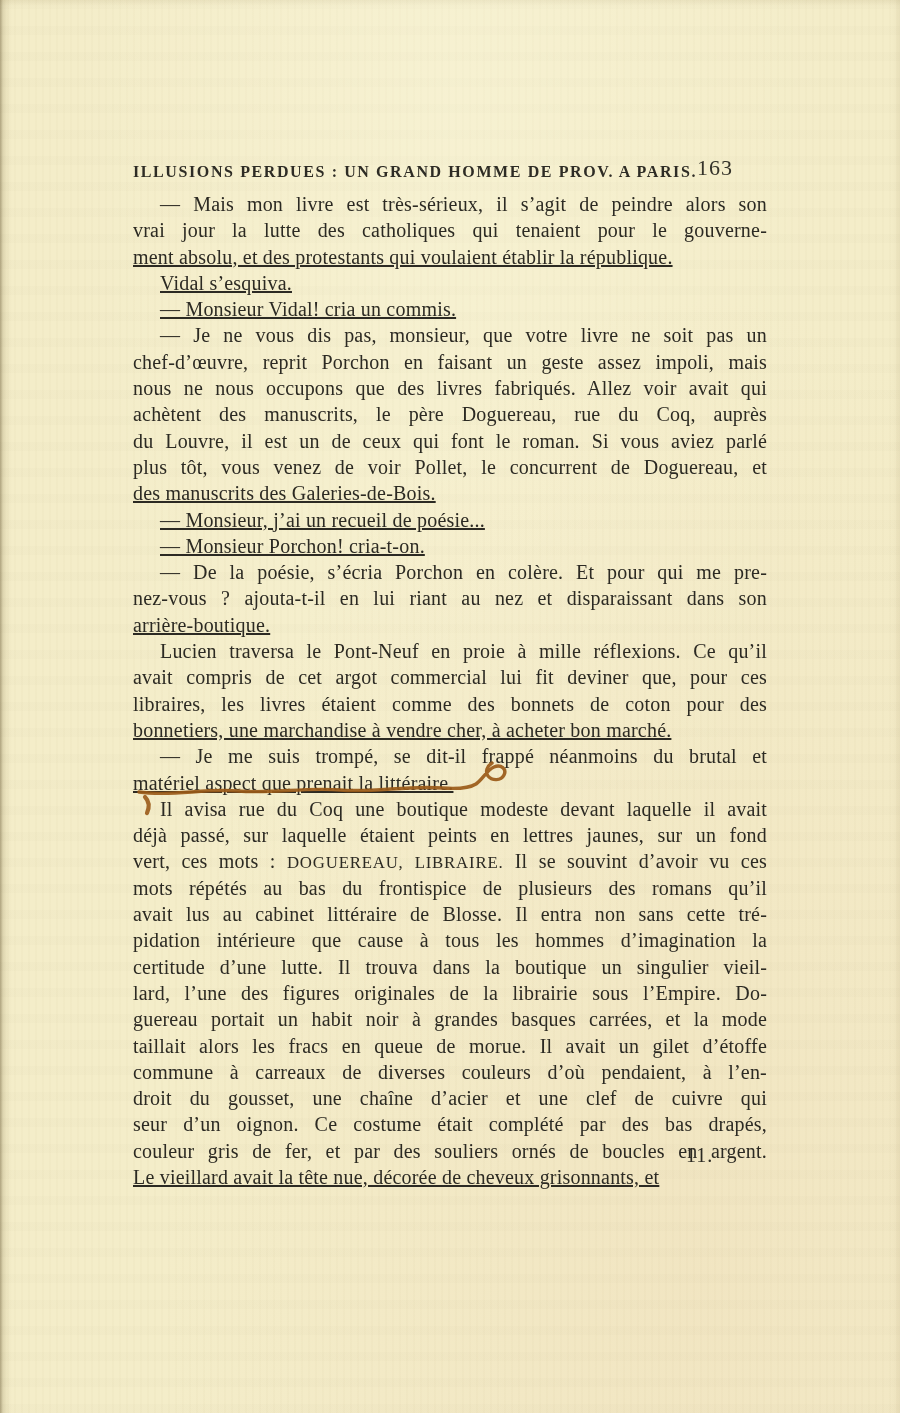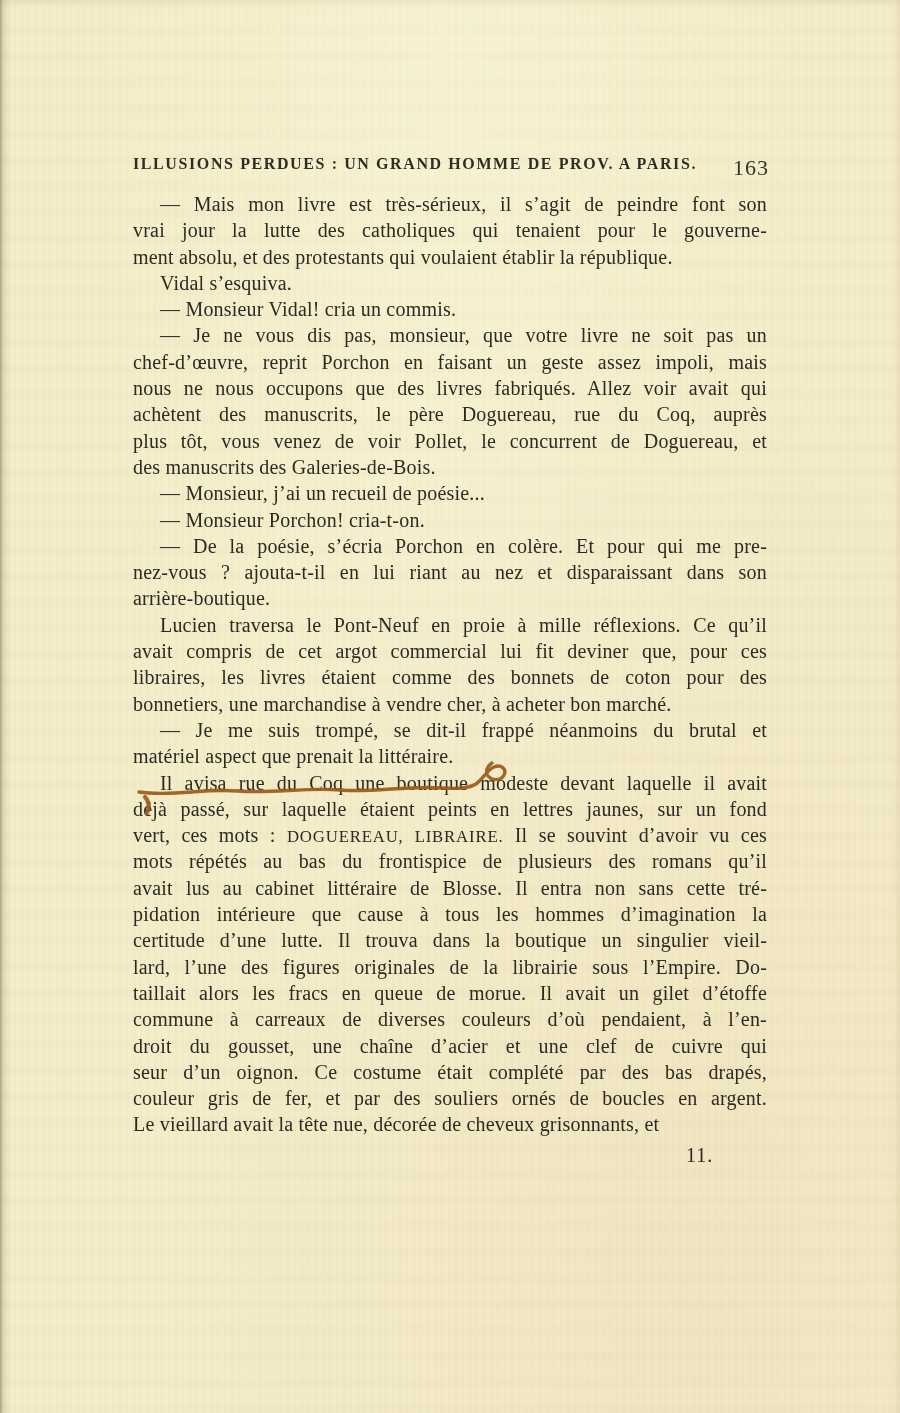--- a/index.html
+++ b/index.html
@@ -25,22 +25,21 @@
     font-family: "Liberation Serif", "DejaVu Serif", serif;
     color: #2c2a23;
   }
   .running-head {
     position: absolute;
     left: 133px;
     top: 155px;
     width: 572px;
     display: flex;
     justify-content: space-between;
-    align-items: flex-start;
-    gap: 36px;
+    align-items: flex-end;
   }
   .running-title {
     font-size: 16px;
     font-weight: bold;
     letter-spacing: 1.6px;
     white-space: nowrap;
     color: #2e2c25;
   }
   .folio {
     font-size: 22px;
@@ -56,21 +55,21 @@
   }
   .line {
     height: 26.3px;
     line-height: 26.3px;
     text-align: justify;
     text-align-last: justify;
     white-space: normal;
     letter-spacing: 0.2px;
   }
   .line.first { text-indent: 27px; }
-  .line.last  { text-align-last: left; }
+  .line.last  { text-align-last: left; text-decoration: underline; }
   .sc {
     font-size: 0.84em;
     letter-spacing: 0.8px;
   }
   .signature {
     position: absolute;
     left: 686px;
     top: 1144px;
     font-size: 20px;
     letter-spacing: 1px;
@@ -88,29 +87,30 @@
 <body>
 
 <div class="scan">
 
   <header class="running-head">
     <span class="running-title">ILLUSIONS PERDUES : UN GRAND HOMME DE PROV. A PARIS.</span>
     <span class="folio">163</span>
   </header>
 
   <main class="textblock" id="textblock">
-      <div class="line first">— Mais mon livre est très-sérieux, il s’agit de peindre font son</div>
+      <div class="line first">— Mais mon livre est très-sérieux, il s’agit de peindre alors son</div>
       <div class="line">vrai jour la lutte des catholiques qui tenaient pour le gouverne-</div>
       <div class="line last">ment absolu, et des protestants qui voulaient établir la république.</div>
       <div class="line first last">Vidal s’esquiva.</div>
       <div class="line first last">— Monsieur Vidal! cria un commis.</div>
       <div class="line first">— Je ne vous dis pas, monsieur, que votre livre ne soit pas un</div>
       <div class="line">chef-d’œuvre, reprit Porchon en faisant un geste assez impoli, mais</div>
       <div class="line">nous ne nous occupons que des livres fabriqués. Allez voir avait qui</div>
       <div class="line">achètent des manuscrits, le père Doguereau, rue du Coq, auprès</div>
+      <div class="line">du Louvre, il est un de ceux qui font le roman. Si vous aviez parlé</div>
       <div class="line">plus tôt, vous venez de voir Pollet, le concurrent de Doguereau, et</div>
       <div class="line last">des manuscrits des Galeries-de-Bois.</div>
       <div class="line first last">— Monsieur, j’ai un recueil de poésie...</div>
       <div class="line first last">— Monsieur Porchon! cria-t-on.</div>
       <div class="line first">— De la poésie, s’écria Porchon en colère. Et pour qui me pre-</div>
       <div class="line">nez-vous ? ajouta-t-il en lui riant au nez et disparaissant dans son</div>
       <div class="line last">arrière-boutique.</div>
       <div class="line first">Lucien traversa le Pont-Neuf en proie à mille réflexions. Ce qu’il</div>
       <div class="line">avait compris de cet argot commercial lui fit deviner que, pour ces</div>
       <div class="line">libraires, les livres étaient comme des bonnets de coton pour des</div>
@@ -118,20 +118,21 @@
       <div class="line first">— Je me suis trompé, se dit-il frappé néanmoins du brutal et</div>
       <div class="line last">matériel aspect que prenait la littéraire.</div>
       <div class="line first">Il avisa rue du Coq une boutique modeste devant laquelle il avait</div>
       <div class="line">déjà passé, sur laquelle étaient peints en lettres jaunes, sur un fond</div>
       <div class="line">vert, ces mots : <span class="sc">DOGUEREAU, LIBRAIRE.</span> Il se souvint d’avoir vu ces</div>
       <div class="line">mots répétés au bas du frontispice de plusieurs des romans qu’il</div>
       <div class="line">avait lus au cabinet littéraire de Blosse. Il entra non sans cette tré-</div>
       <div class="line">pidation intérieure que cause à tous les hommes d’imagination la</div>
       <div class="line">certitude d’une lutte. Il trouva dans la boutique un singulier vieil-</div>
       <div class="line">lard, l’une des figures originales de la librairie sous l’Empire. Do-</div>
+      <div class="line">guereau portait un habit noir à grandes basques carrées, et la mode</div>
       <div class="line">taillait alors les fracs en queue de morue. Il avait un gilet d’étoffe</div>
       <div class="line">commune à carreaux de diverses couleurs d’où pendaient, à l’en-</div>
       <div class="line">droit du gousset, une chaîne d’acier et une clef de cuivre qui</div>
       <div class="line">seur d’un oignon. Ce costume était complété par des bas drapés,</div>
       <div class="line">couleur gris de fer, et par des souliers ornés de boucles en argent.</div>
       <div class="line last">Le vieillard avait la tête nue, décorée de cheveux grisonnants, et</div>
     </main>
 
   <div class="signature">11.</div>
 

